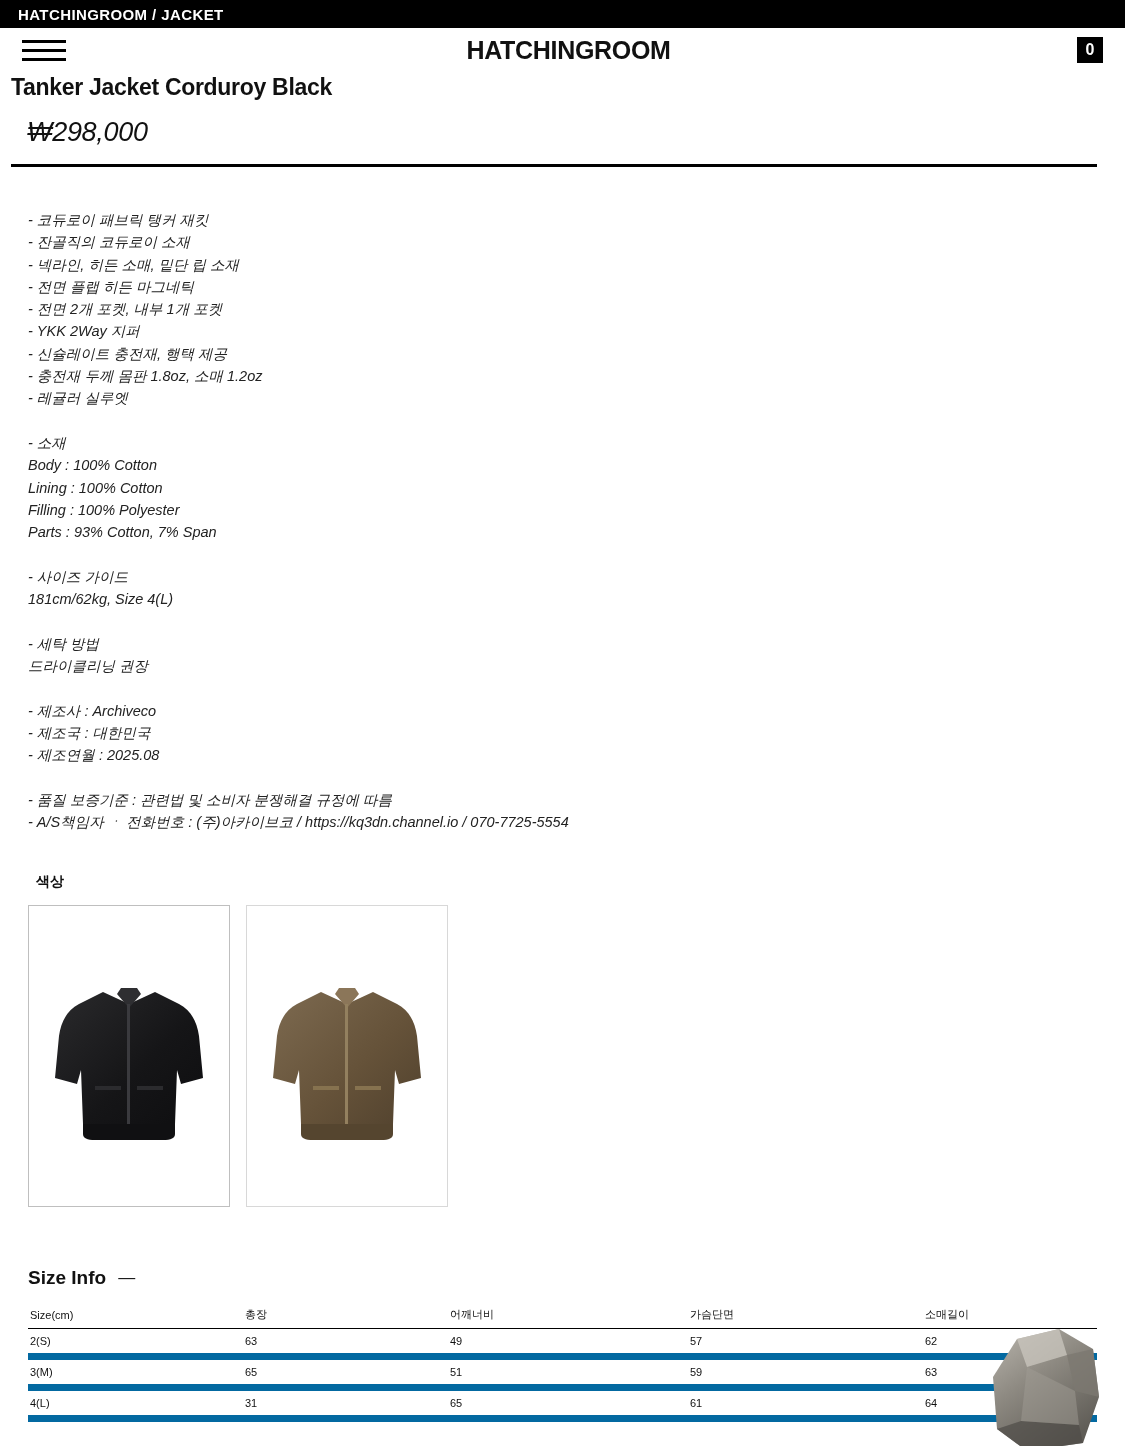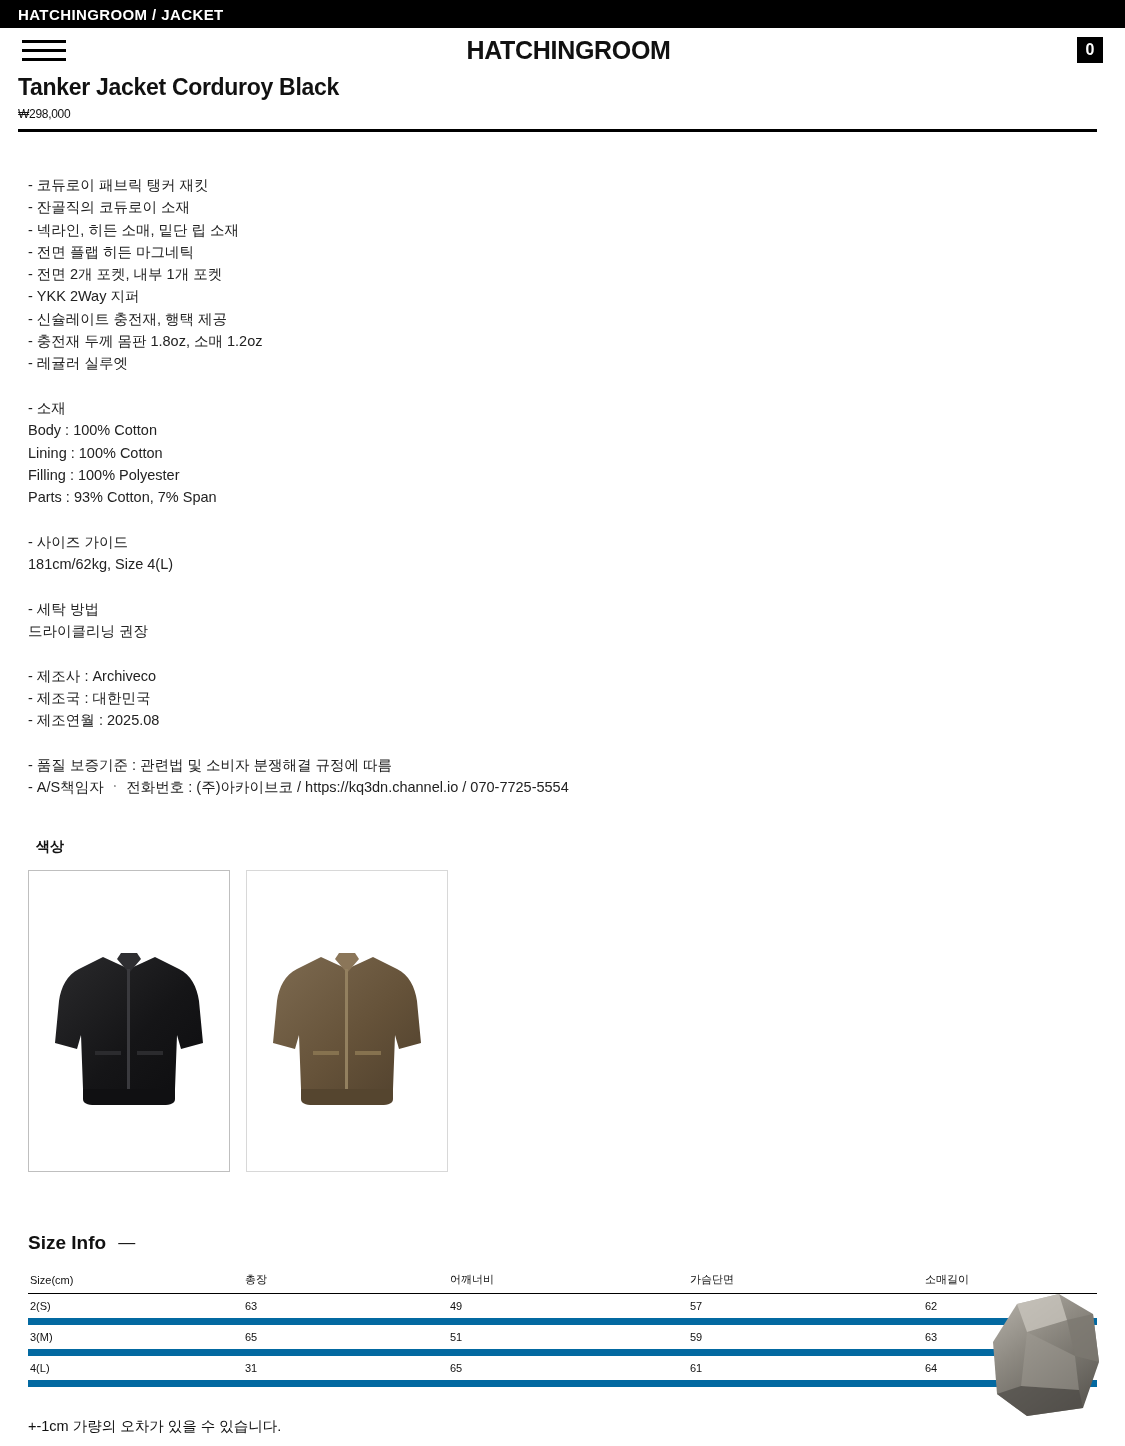--- a/index.html
+++ b/index.html
@@ -70,45 +70,47 @@
     color: #fff;
     font-size: 16px;
     font-weight: bold;
     display: flex;
     align-items: center;
     justify-content: center;
     cursor: pointer;
   }
   
   .titleblock {
-    padding: 2px 28px 8px 18px;
+    padding: 2px 28px 8px 11px;
   }
   .prod-title {
     font-size: 23px;
     font-weight: bold;
     letter-spacing: -0.3px;
     margin: 0 0 6px 0;
   }
   .prod-price {
-    font-size: 12px;
+    font-size: 27px;
     letter-spacing: -0.3px;
-    margin: 0;
+    margin: 16px;
+    font-style: italic;
   }
   .rule {
     height: 3px;
     background: #000;
     margin: 8px 0 0 0;
   }
   
   .desc {
     padding: 34px 28px 0 28px;
     font-size: 14.5px;
     line-height: 22.3px;
     color: #222;
     white-space: pre-wrap;
+    font-style: italic;
   }
   
   .color-label {
     padding: 40px 28px 0 36px;
     font-size: 14px;
     font-weight: bold;
   }
   .swatches {
     display: flex;
     gap: 16px;

